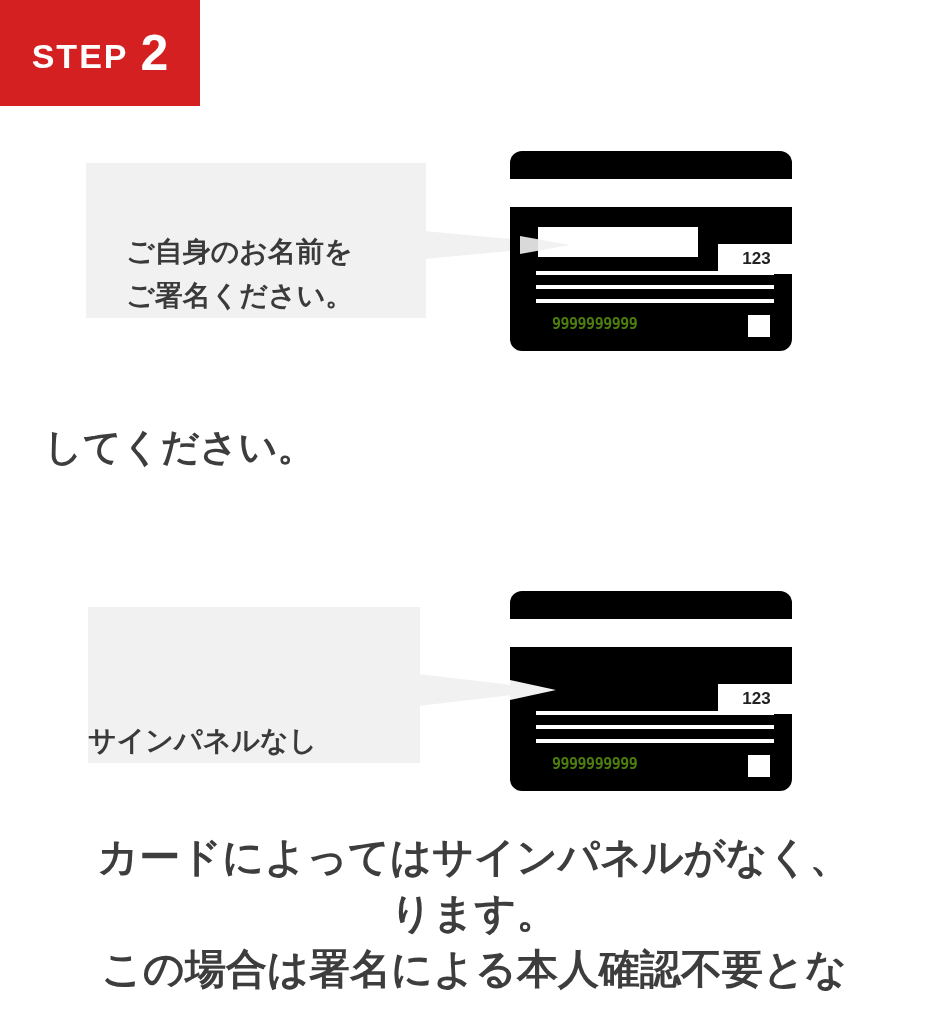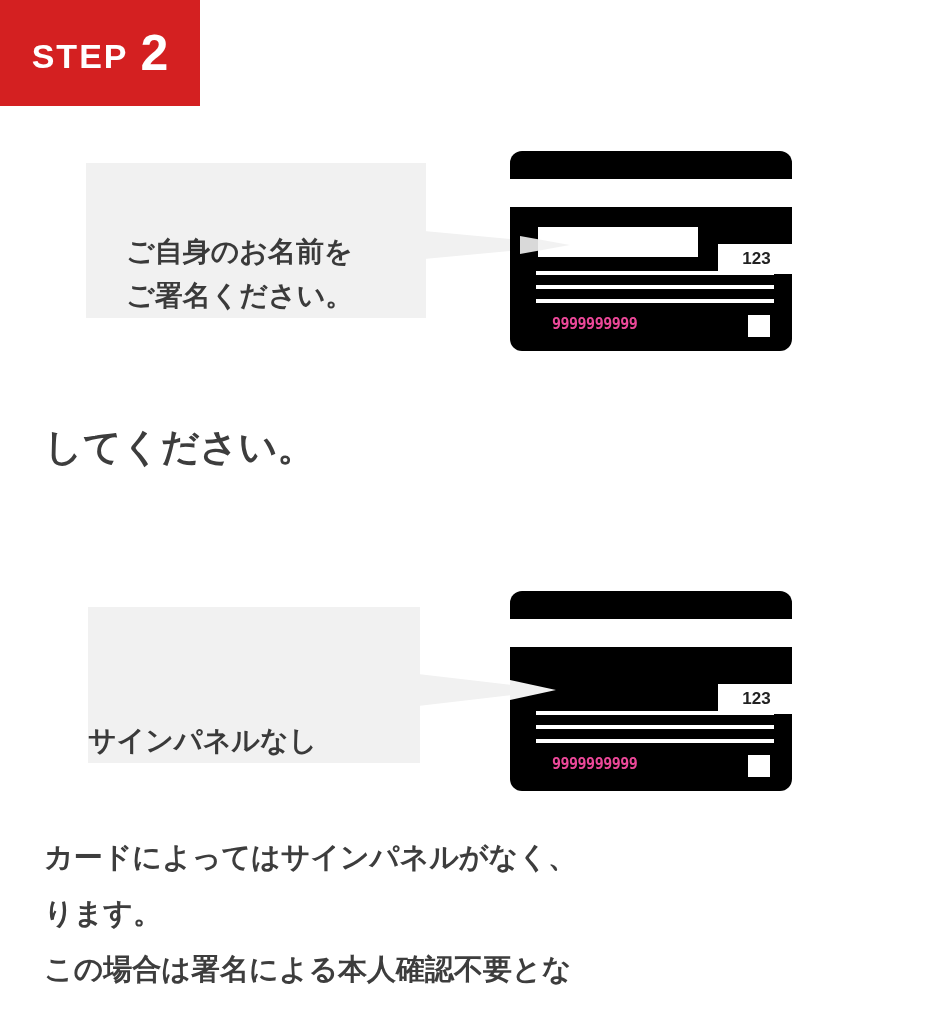--- a/index.html
+++ b/index.html
@@ -24,29 +24,29 @@
     .bubble1 { left: 86px; top: 163px; width: 340px; height: 155px; padding-left: 40px; }
     .bubble2 { left: 88px; top: 607px; width: 332px; height: 156px; }
 
     .card { position: absolute; width: 282px; }
     .card .stripe-top { position: absolute; left: 0; top: 0; width: 282px; height: 28px; background: #000; border-radius: 12px 12px 0 0; }
     .card .body { position: absolute; left: 0; top: 56px; width: 282px; height: 144px; background: #000; border-radius: 0 0 12px 12px; }
     .card .sign-panel { position: absolute; left: 28px; top: 20px; width: 160px; height: 30px; background: #fff; }
     .card .cvv { position: absolute; left: 208px; top: 20px; width: 77px; height: 30px; background: #fff; color: #222;
       font-family: Liberation Sans, sans-serif; font-weight: bold; font-size: 17px; display: flex; align-items: center; justify-content: center; margin-top: 17px; }
     .card .line { position: absolute; left: 26px; width: 238px; height: 4px; background: #fff; }
-    .card .number { position: absolute; left: 42px; top: 108px; color: #ec4899; font-family: "DejaVu Sans Mono", monospace; font-weight: bold; font-size: 15px; letter-spacing: -0.5px; }
+    .card .number { position: absolute; left: 42px; top: 108px; color: #4d7c0f; font-family: "DejaVu Sans Mono", monospace; font-weight: bold; font-size: 15px; letter-spacing: -0.5px; }
     .card .chip { position: absolute; left: 238px; top: 108px; width: 22px; height: 22px; background: #fff; }
 
     .card1 { left: 510px; top: 151px; height: 200px; }
     .card2 { left: 510px; top: 591px; height: 200px; }
 
     .caption { position: absolute; left: 44px; font-weight: bold; color: #3d3d3d; }
     .caption1 { top: 414px; width: 860px; font-size: 38px; line-height: 66px; }
-    .caption2 { top: 829px; width: 860px; font-size: 29px; line-height: 56px; }
+    .caption2 { top: 829px; width: 860px; font-size: 41px; line-height: 56px; text-align: center; }
   </style>
 </head>
 <body>
 
 <div class="step-badge">
   <span class="step-word">STEP</span>
   <span class="step-num">2</span>
 </div>
 
 <div class="bubble bubble1">

